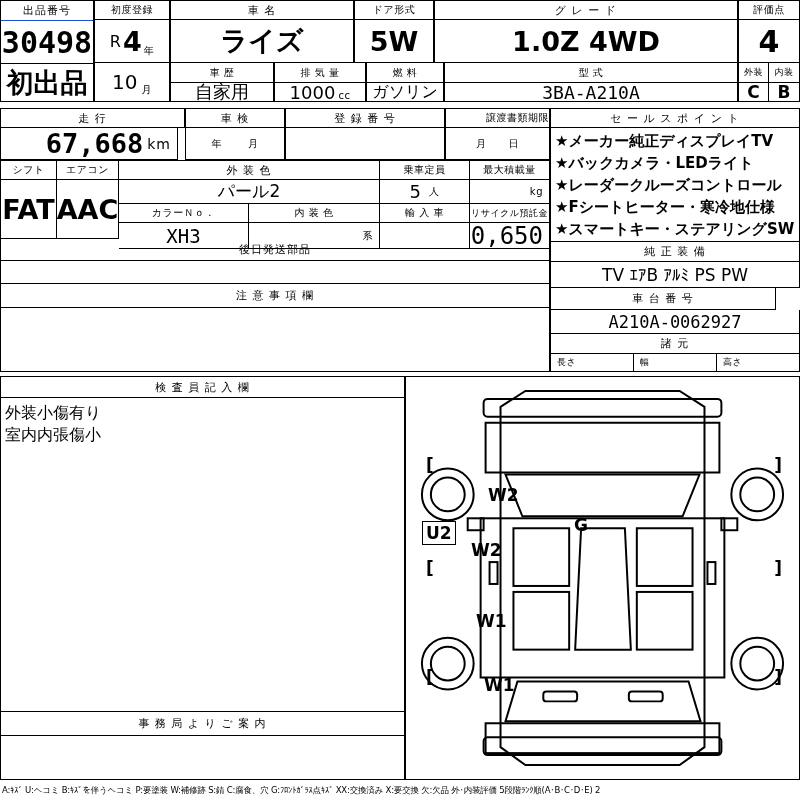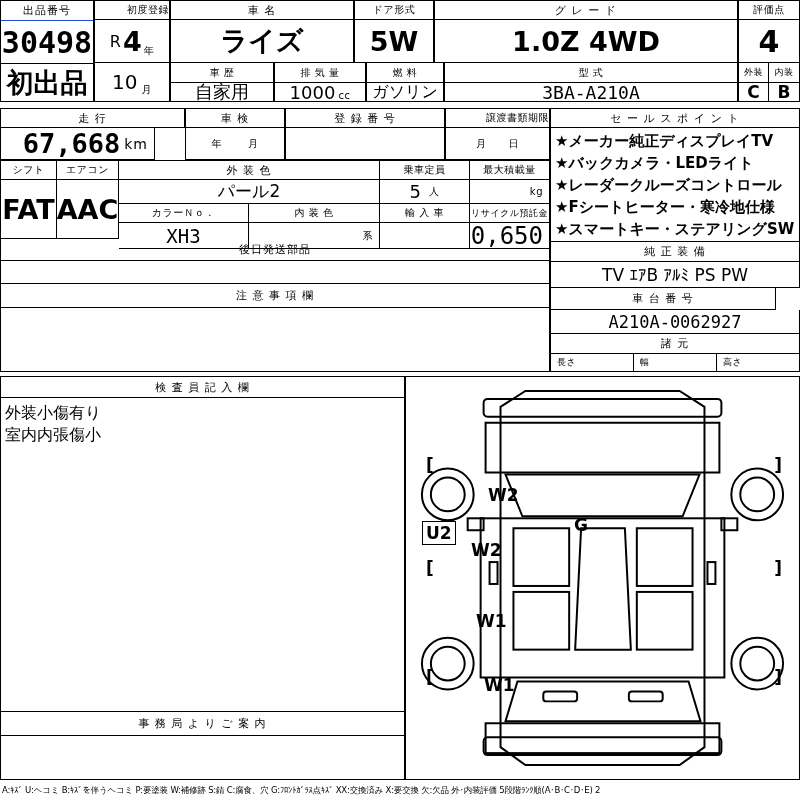--- a/index.html
+++ b/index.html
@@ -31,21 +31,21 @@
       <span class="lbl">出品番号</span>
     </div>
     <div class="bx nb" style="position:relative;width:94px;height:43px;">
       <span class="huge mono">30498</span>
     </div>
     <div class="bx nb" style="position:relative;width:94px;height:38px;border-top:1px solid #000;">
       <span class="big">初出品</span>
     </div>
   </div>
 
-  <div class="bx" style="left:94px;top:0;width:76px;height:20px;justify-content:flex-end;">
+  <div class="bx" style="left:94px;top:0;width:76px;height:20px;">
     <span class="lbl-sm">初度登録</span>
   </div>
   <div class="bx" style="left:94px;top:20px;width:76px;height:43px;border-top:none;">
     <span class="val" style="font-size:16px;">R</span>
     <span class="big" style="margin:0 2px;">4</span>
     <span class="lbl-sm" style="align-self:flex-end;padding-bottom:4px;">年</span>
   </div>
   <div class="bx" style="left:94px;top:63px;width:76px;height:39px;border-top:none;">
     <span class="val">10</span>
     <span class="lbl-sm" style="align-self:flex-end;padding-bottom:4px;margin-left:4px;">月</span>
@@ -117,21 +117,21 @@
   <div class="bx" style="left:738px;top:83px;width:31px;height:19px;border-top:none;">
     <span style="font-size:17px;font-weight:bold;">C</span>
   </div>
   <div class="bx" style="left:769px;top:83px;width:31px;height:19px;border-top:none;border-left:none;">
     <span style="font-size:17px;font-weight:bold;">B</span>
   </div>
 
   <div class="bx" style="left:0;top:108px;width:185px;height:20px;">
     <span class="lbl">走 行</span>
   </div>
-  <div class="bx right" style="left:0;top:128px;width:155px;height:32px;border-top:none;">
+  <div class="bx right" style="left:0;top:128px;width:178px;height:32px;border-top:none;">
     <span class="big mono">67,668</span>
     <span class="lbl" style="margin-left:4px;font-size:14px;">km</span>
   </div>
 
   <div class="bx" style="left:185px;top:108px;width:100px;height:20px;">
     <span class="lbl">車 検</span>
   </div>
   <div class="bx" style="left:185px;top:128px;width:100px;height:32px;border-top:none;">
     <span class="lbl-sm" style="margin-right:26px;">年</span>
     <span class="lbl-sm">月</span>

